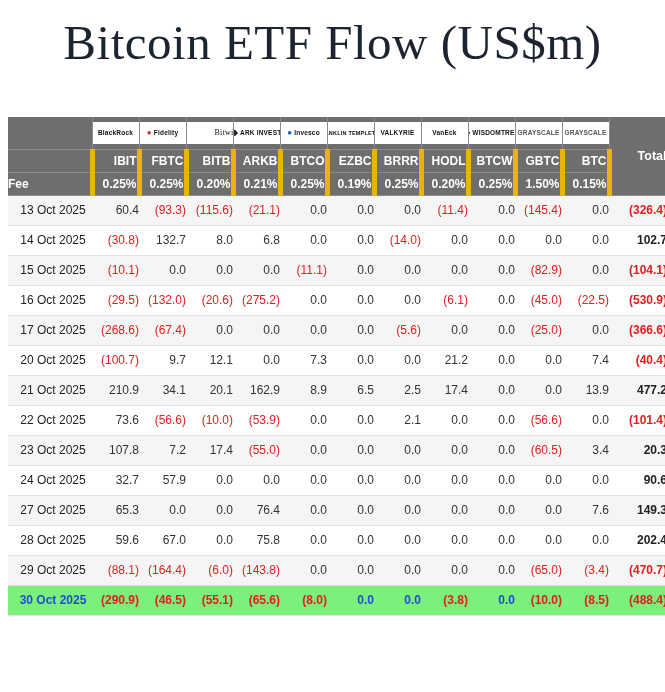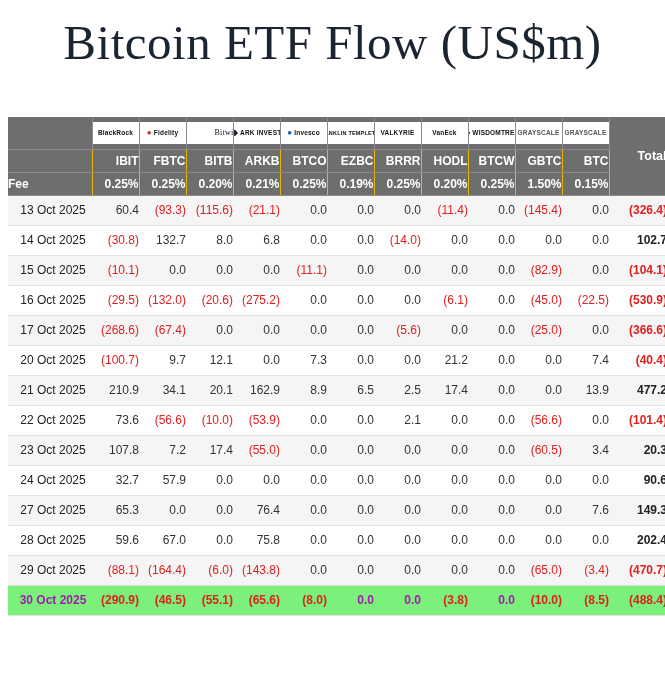--- a/index.html
+++ b/index.html
@@ -47,21 +47,21 @@
     border-right: 1px solid #8c8c8c;
     border-bottom: 1px solid #8c8c8c;
   }
   .ticker-row th, .fee-row th {
     background: #6e6e6e;
     color: #ffffff;
     font-weight: bold;
     font-size: 12px;
     text-align: right;
     padding: 5px 6px 5px 2px;
-    border-right: 1px solid #eab308;
+    border-right: 5px solid #eab308;
     border-bottom: 1px solid #8c8c8c;
     height: 22px;
   }
   .ticker-row th.lbl, .fee-row th.lbl, .logo-row th.lbl {
     text-align: left;
     padding-left: 0;
   }
   .logo-cell {
     display: flex;
     align-items: center;
@@ -114,21 +114,21 @@
   tbody td.date {
     text-align: center;
     padding-left: 6px;
     color: #222222;
   }
   tbody tr.odd td { background: #f5f5f5; }
   tbody tr.even td { background: #ffffff; }
   tbody tr.highlight td {
     background: #7bf07b;
     font-weight: bold;
-    color: #a21caf;
+    color: #1d4ed8;
   }
   td.neg, .neg { color: #e02020; }
   tbody tr.highlight td.neg { color: #e02020; }
   td.tot { font-weight: bold; color: #222222; }
   td.tot.neg { color: #e02020; }
   
   col.c-date { width: 84px; }
   col.c-num  { width: 47px; }
   col.c-tot  { width: 58px; }
 </style>

